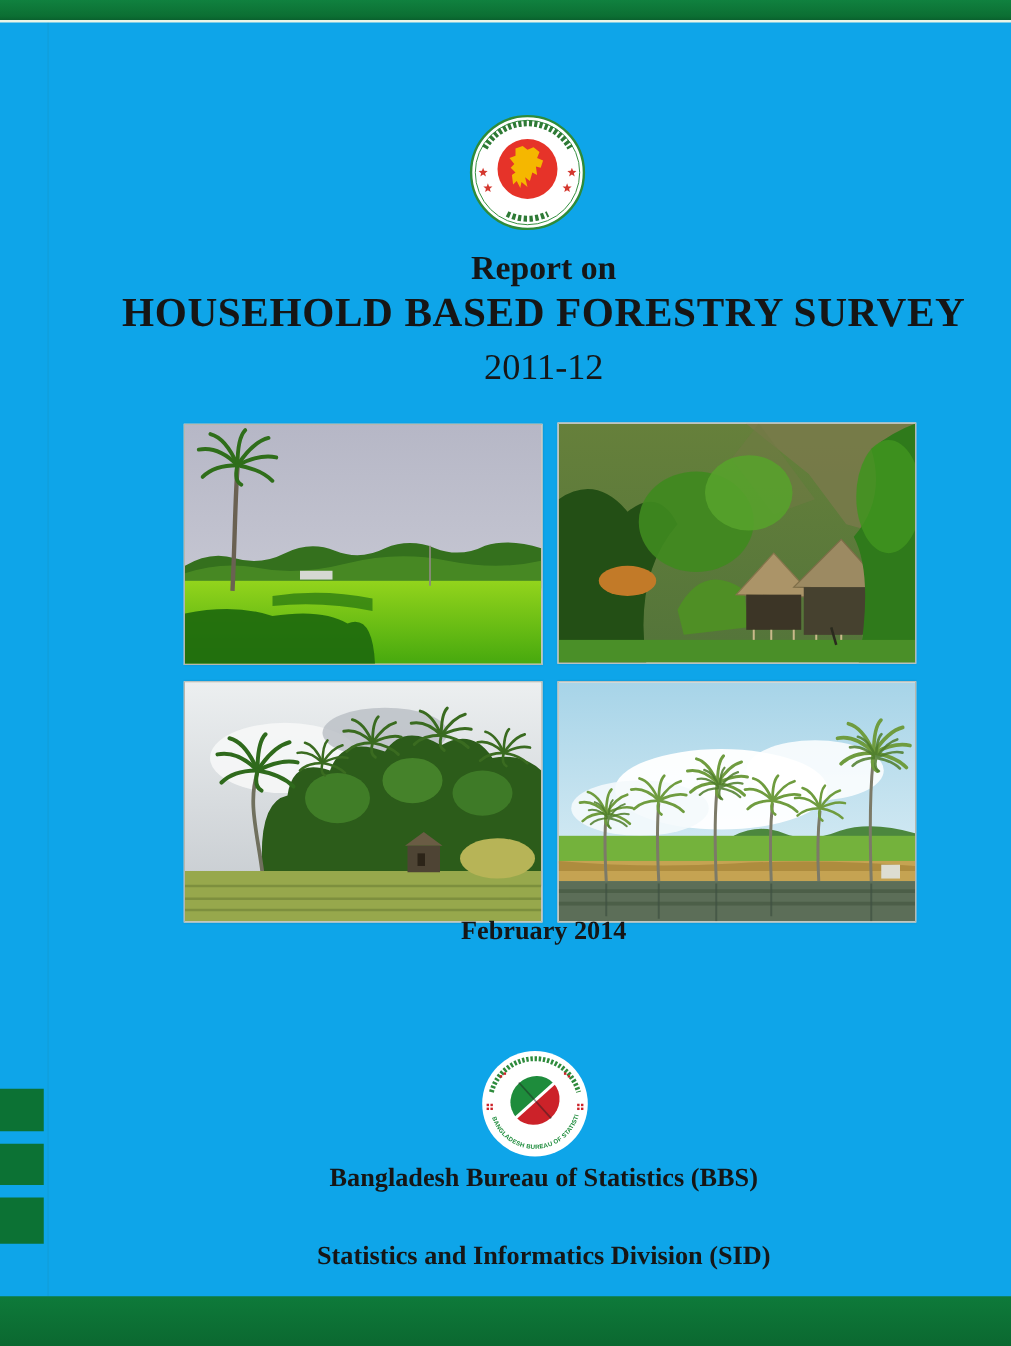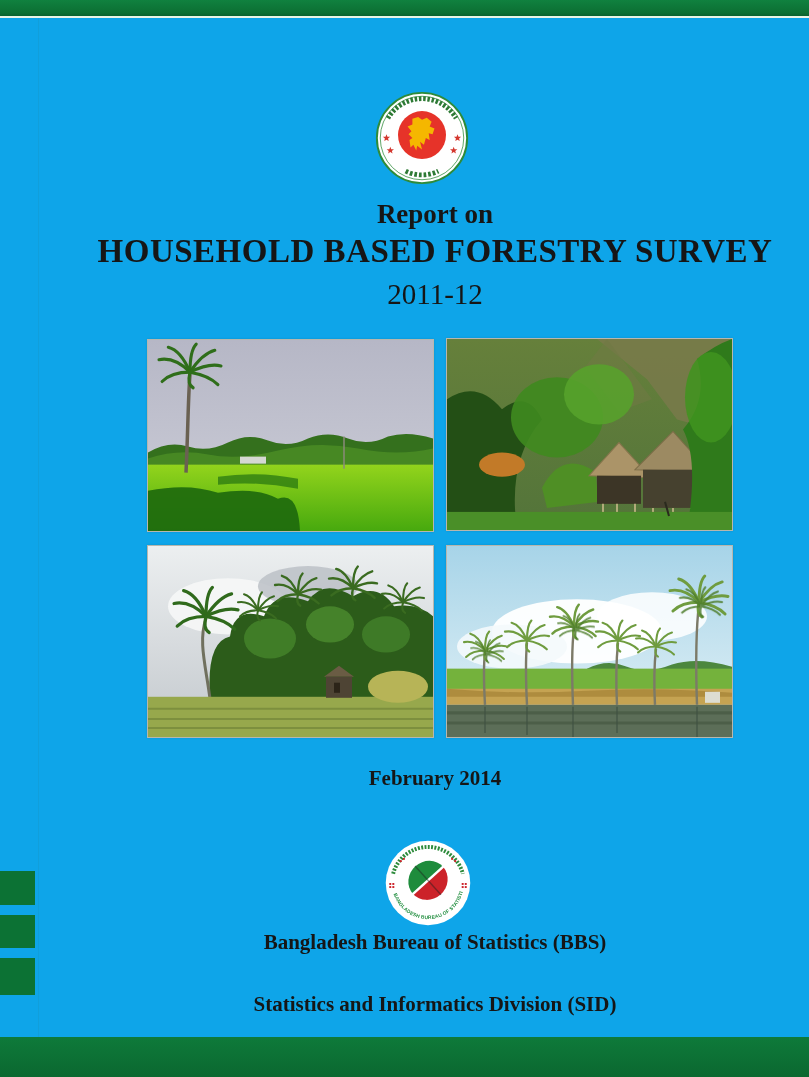--- a/index.html
+++ b/index.html
@@ -16,21 +16,21 @@
   .spine-block{position:absolute;left:0;width:35px;background:#0c7234;}
   .blk1{top:871px;height:34px;}
   .blk2{top:915px;height:33px;}
   .blk3{top:958px;height:37px;}
   .crease{position:absolute;left:38px;top:18px;width:1px;height:1019px;background:rgba(70,90,70,.08);}
 
   .centered{position:absolute;left:61px;width:748px;text-align:center;}
   .title1{top:199px;font-size:27px;font-weight:bold;}
   .title2{top:233px;font-size:33px;font-weight:bold;letter-spacing:.5px;}
   .title3{top:278px;font-size:29px;font-weight:normal;}
-  .date  {top:732px;font-size:21px;font-weight:bold;margin-top:34px;}
+  .date  {top:732px;font-size:21px;font-weight:bold;}
   .org   {font-size:21px;font-weight:bold;}
   .org1{top:930px;} .org2{top:992px;} .org3{top:985px;}
 
   .emblem{position:absolute;left:374px;top:90px;width:96px;height:96px;}
   .bbs-logo{position:absolute;left:384px;top:839px;width:88px;height:88px;}
   .emblem svg,.bbs-logo svg{display:block;width:100%;height:100%;}
 
   .photo{position:absolute;width:285px;height:191px;background:#fff;
     border:1px solid #b7b7ae;box-shadow:0 0 2px rgba(0,0,0,.12);}
   .photo svg{display:block;width:100%;height:100%;}

